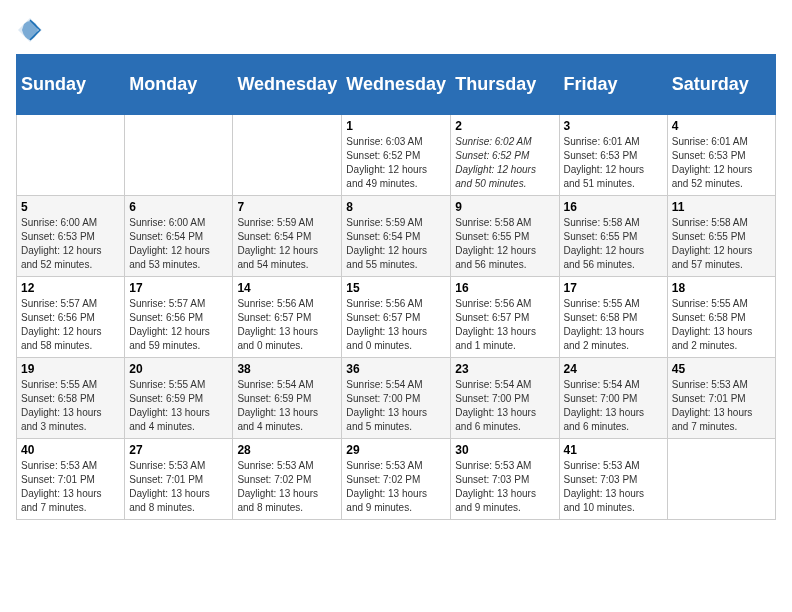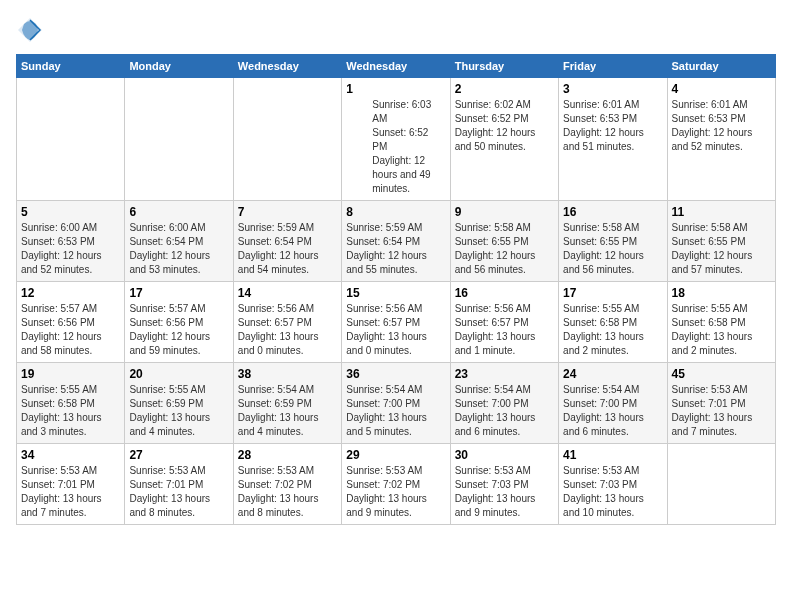--- a/index.html
+++ b/index.html
@@ -38,23 +38,23 @@
       color: #333;
     }
     table {
       width: 100%;
       border-collapse: collapse;
       font-size: 10.5px;
     }
     thead tr th {
       background-color: #2a6eb5;
       color: #fff;
-      padding: 5px 4px;
+      padding: 19px 4px;
       text-align: left;
-      font-size: 11px;
+      font-size: 18px;
       border: 1px solid #2a6eb5;
     }
     tbody tr td {
       border: 1px solid #ccc;
       vertical-align: top;
       padding: 4px;
       width: 108px;
       min-height: 80px;
       height: 80px;
     }
@@ -113,27 +113,27 @@
         <th>Saturday</th>
       </tr>
   </thead>
   <tbody id="calendar-body">
   <tr>
         <td class="empty-cell"></td>
         <td class="empty-cell"></td>
         <td class="empty-cell"></td>
         <td>
           <span class="day-num">1</span>
-          <div class="day-detail" style="white-space: pre-line; margin-left: 26px;">Sunrise: 6:03 AM
+          <div class="day-detail" style="white-space: pre-line;">Sunrise: 6:03 AM
 Sunset: 6:52 PM
 Daylight: 12 hours and 49 minutes.</div>
         </td>
         <td>
           <span class="day-num">2</span>
-          <div class="day-detail" style="white-space: pre-line;">Sunrise: 6:02 AM
+          <div class="day-detail" style="white-space: pre-line; font-style: italic;">Sunrise: 6:02 AM
 Sunset: 6:52 PM
 Daylight: 12 hours and 50 minutes.</div>
         </td>
         <td>
           <span class="day-num">3</span>
           <div class="day-detail" style="white-space: pre-line;">Sunrise: 6:01 AM
 Sunset: 6:53 PM
 Daylight: 12 hours and 51 minutes.</div>
         </td>
         <td>
@@ -270,21 +270,21 @@
         </td>
         <td>
           <span class="day-num">45</span>
           <div class="day-detail" style="white-space: pre-line;">Sunrise: 5:53 AM
 Sunset: 7:01 PM
 Daylight: 13 hours and 7 minutes.</div>
         </td>
       </tr>
       <tr>
         <td>
-          <span class="day-num">34</span>
+          <span class="day-num">40</span>
           <div class="day-detail" style="white-space: pre-line;">Sunrise: 5:53 AM
 Sunset: 7:01 PM
 Daylight: 13 hours and 7 minutes.</div>
         </td>
         <td>
           <span class="day-num">27</span>
           <div class="day-detail" style="white-space: pre-line;">Sunrise: 5:53 AM
 Sunset: 7:01 PM
 Daylight: 13 hours and 8 minutes.</div>
         </td>

